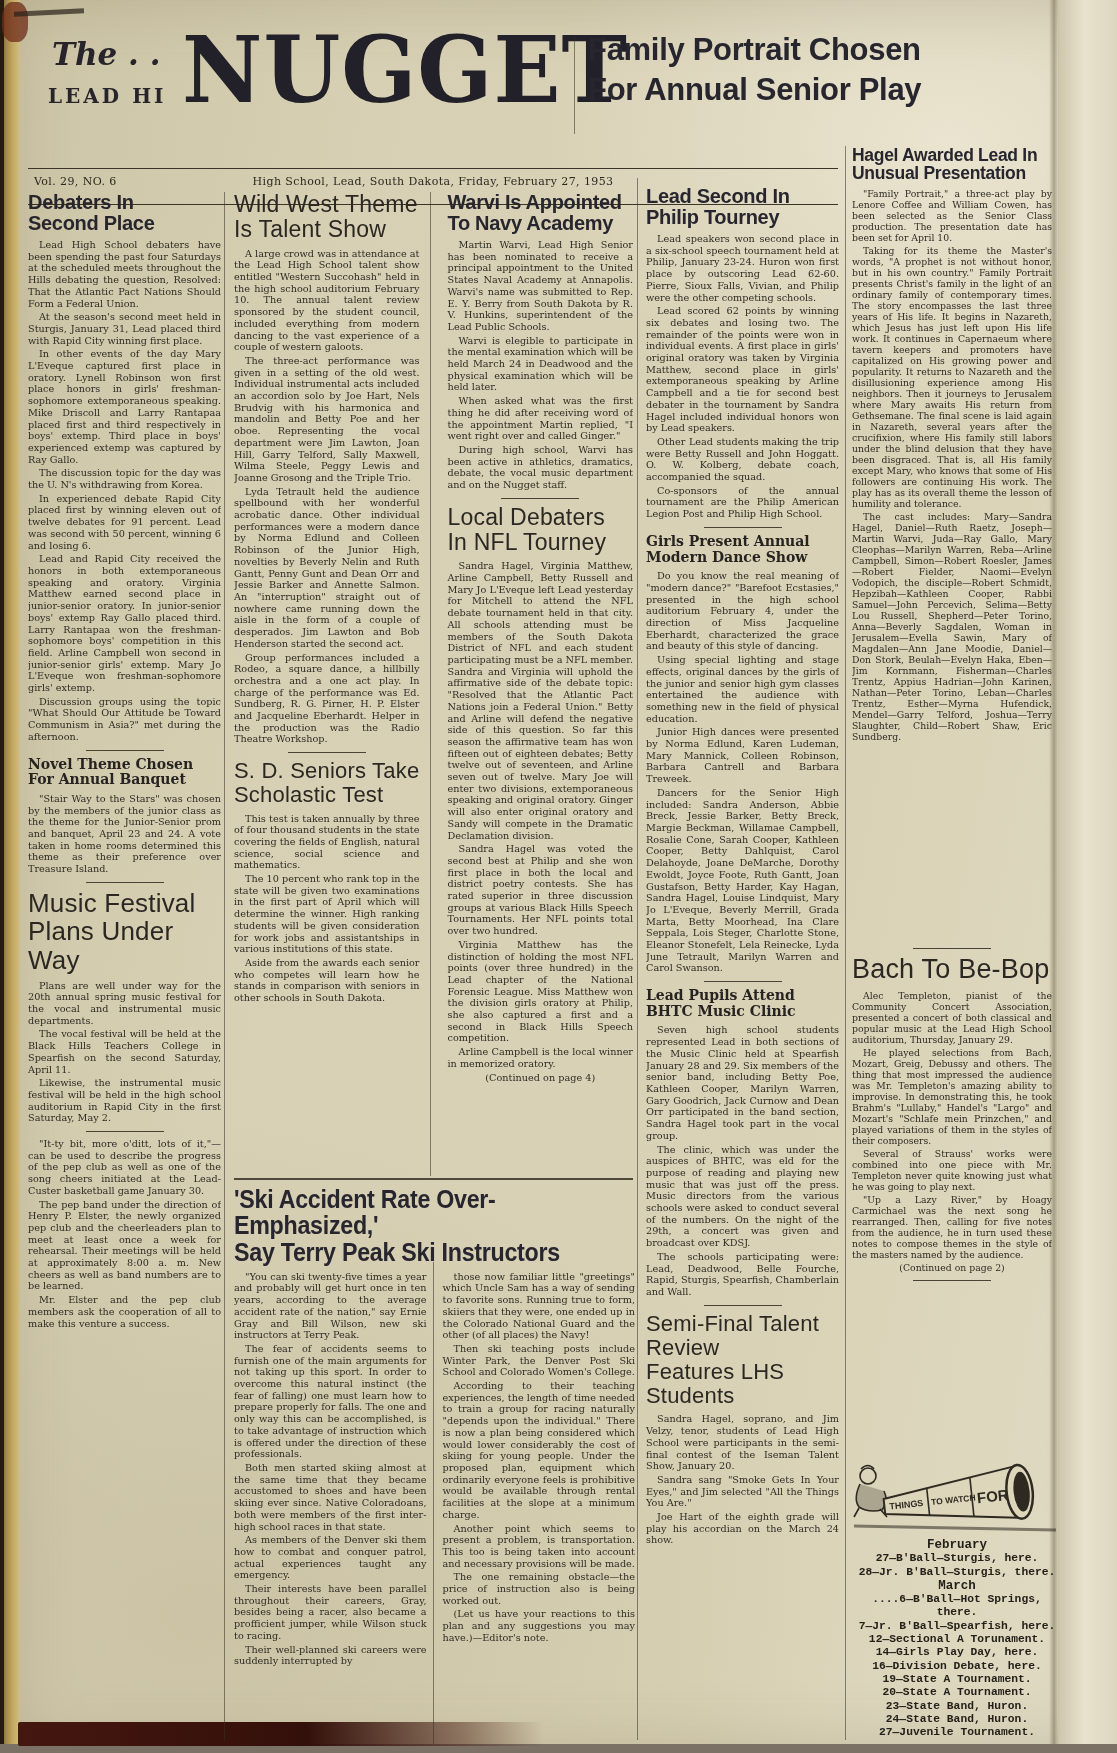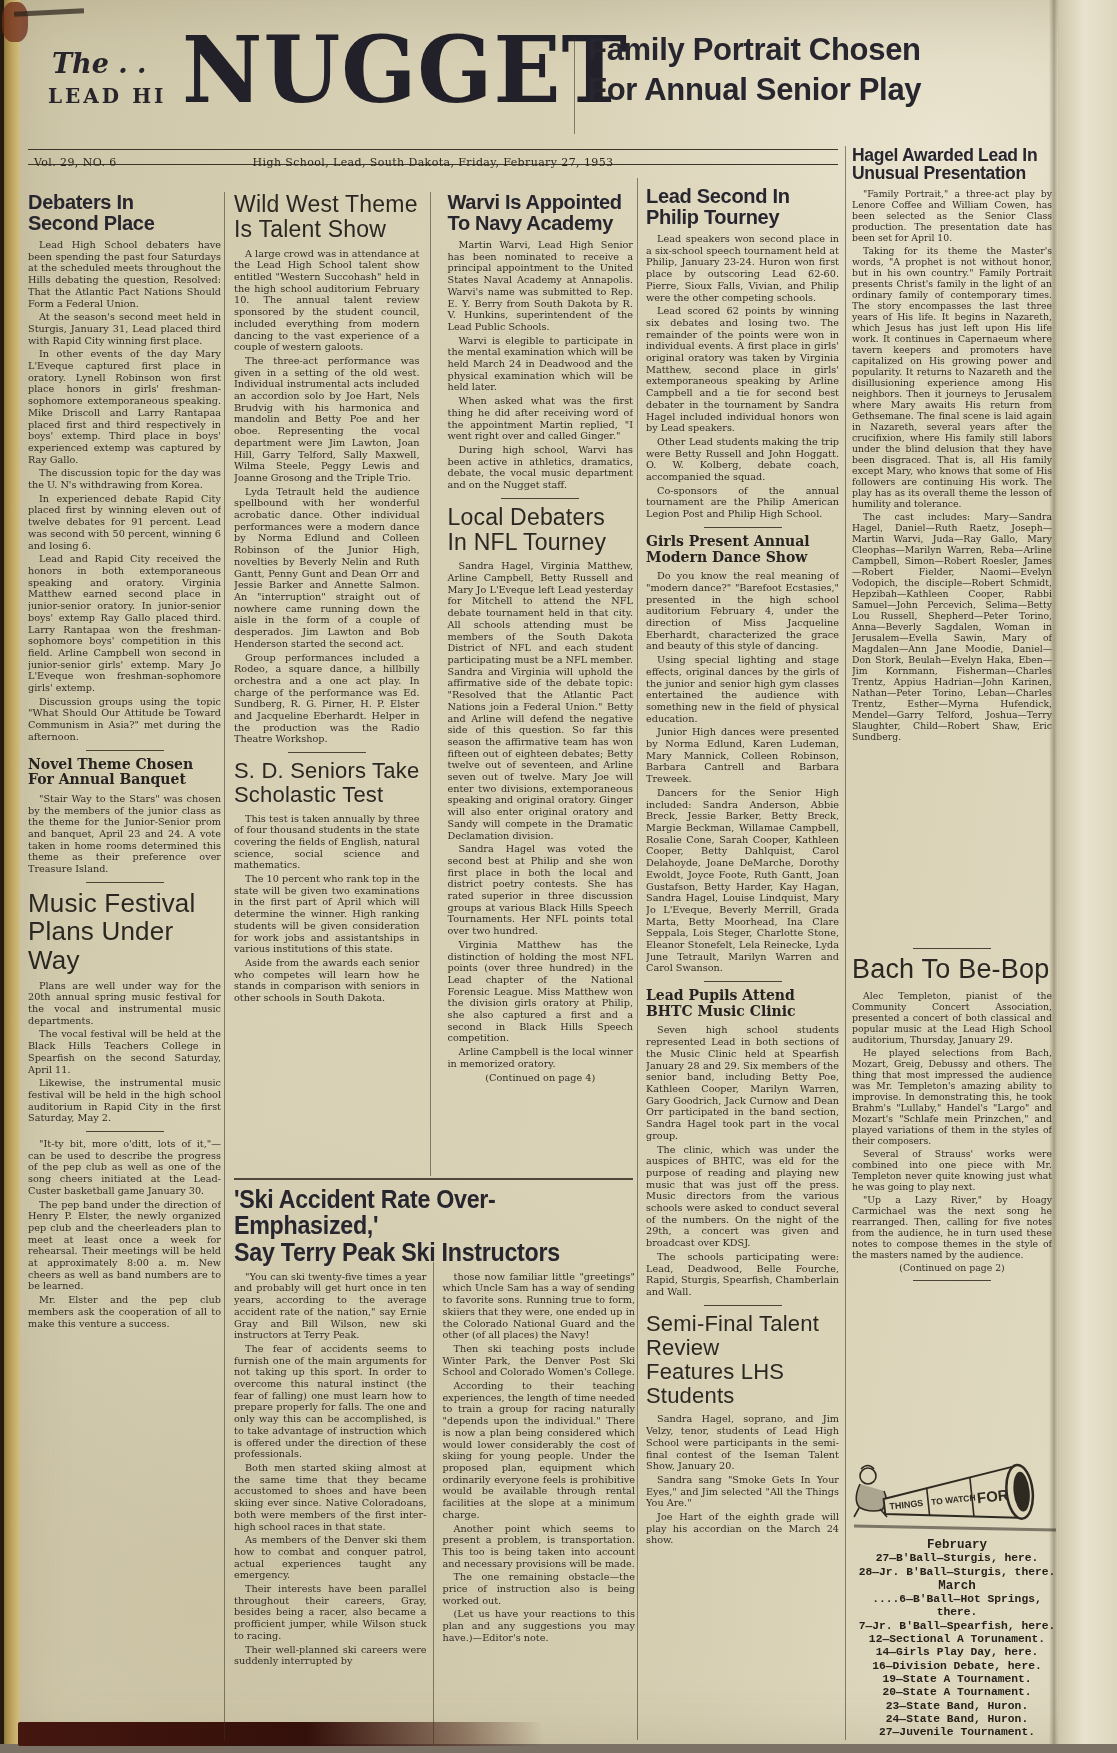--- a/index.html
+++ b/index.html
@@ -19,21 +19,21 @@
   .crease{left:1049px;top:0;width:10px;height:1753px;background:linear-gradient(90deg,transparent,rgba(74,62,36,.38),transparent);}
   .bottom-gray{left:0;bottom:0;width:1117px;height:9px;background:#7b7165;}
   .bottom-maroon{left:18px;bottom:7px;width:525px;height:24px;border-radius:2px;
     background:linear-gradient(90deg,#44170f,#34100a 55%,rgba(70,26,16,.45) 85%,transparent);}
   .blob1{left:2px;top:2px;width:26px;height:40px;border-radius:40%;background:#6f2b1a;opacity:.75;}
   .blob2{left:14px;top:10px;width:70px;height:5px;background:#2a2118;transform:rotate(-3deg);opacity:.7;}
   
   .vrule{position:absolute;width:1px;background:rgba(56,48,38,.55);}
   .hrule{position:absolute;height:2px;background:rgba(45,39,30,.8);}
   
-  .mh-the{font-family:"DejaVu Serif",serif;font-style:italic;font-weight:700;font-size:27px;color:#27252b;margin-top:12px;}
+  .mh-the{font-family:"DejaVu Serif",serif;font-style:italic;font-weight:700;font-size:31px;color:#27252b;}
   .mh-school{font-family:"DejaVu Serif",serif;font-weight:700;font-size:20px;letter-spacing:3px;color:#27252b;}
   .mh-title{font-family:"DejaVu Serif",serif;font-weight:700;font-size:88px;line-height:.9;letter-spacing:1px;color:#222028;transform:scaleY(1.05);transform-origin:top left;}
   .dateline{border-top:1px solid #3b3429;border-bottom:1px solid #3b3429;font-size:11px;letter-spacing:.4px;color:#2c2820;}
   .dl-vol{position:absolute;left:6px;top:6px;}
   .dl-date{position:absolute;left:50%;top:6px;transform:translateX(-50%);white-space:nowrap;}
   
   article h2{margin:0 0 5px;white-space:pre-line;color:#23211e;}
   .hg{font-family:"Liberation Sans",sans-serif;font-weight:700;font-stretch:condensed;letter-spacing:-.3px;line-height:1.05;color:#27252e;}
   .hf{font-family:"Liberation Sans",sans-serif;font-weight:400;letter-spacing:.2px;line-height:1.1;color:#2b2823;}
   .hs{font-family:"DejaVu Serif",serif;font-weight:700;line-height:1.12;color:#262320;}
@@ -73,21 +73,21 @@
   <div class="abs" style="left:30px;top:28px;width:540px;height:118px;">
     <div class="abs mh-the" style="left:22px;top:8px;">The . .</div>
     <div class="abs mh-school" style="left:18px;top:56px;">LEAD HI</div>
     <div class="abs mh-title" style="left:152px;top:0px;">NUGGET</div>
   </div>
   <div class="vrule" style="left:574px;top:36px;height:98px;"></div>
 
   <h1 class="abs hg s31" style="left:588px;top:30px;width:392px;margin:0;white-space:pre-line;">Family Portrait Chosen
 For Annual Senior Play</h1>
 
-  <div class="abs dateline" style="left:28px;top:149px;width:810px;height:16px;">
+  <div class="abs dateline" style="left:28px;top:168px;width:810px;height:37px;">
     <span class="dl-vol">Vol. 29, NO. 6</span>
     <span class="dl-date">High School, Lead, South Dakota, Friday, February 27, 1953</span>
   </div>
 
   <div class="vrule" style="left:224px;top:192px;height:1548px;"></div>
   <div class="vrule" style="left:430px;top:192px;height:984px;"></div>
   <div class="vrule" style="left:433px;top:1262px;height:482px;"></div>
   <div class="vrule" style="left:637px;top:178px;height:1562px;"></div>
   <div class="vrule" style="left:845px;top:146px;height:1594px;"></div>
   <div class="hrule" style="left:234px;top:1178px;width:399px;"></div>

